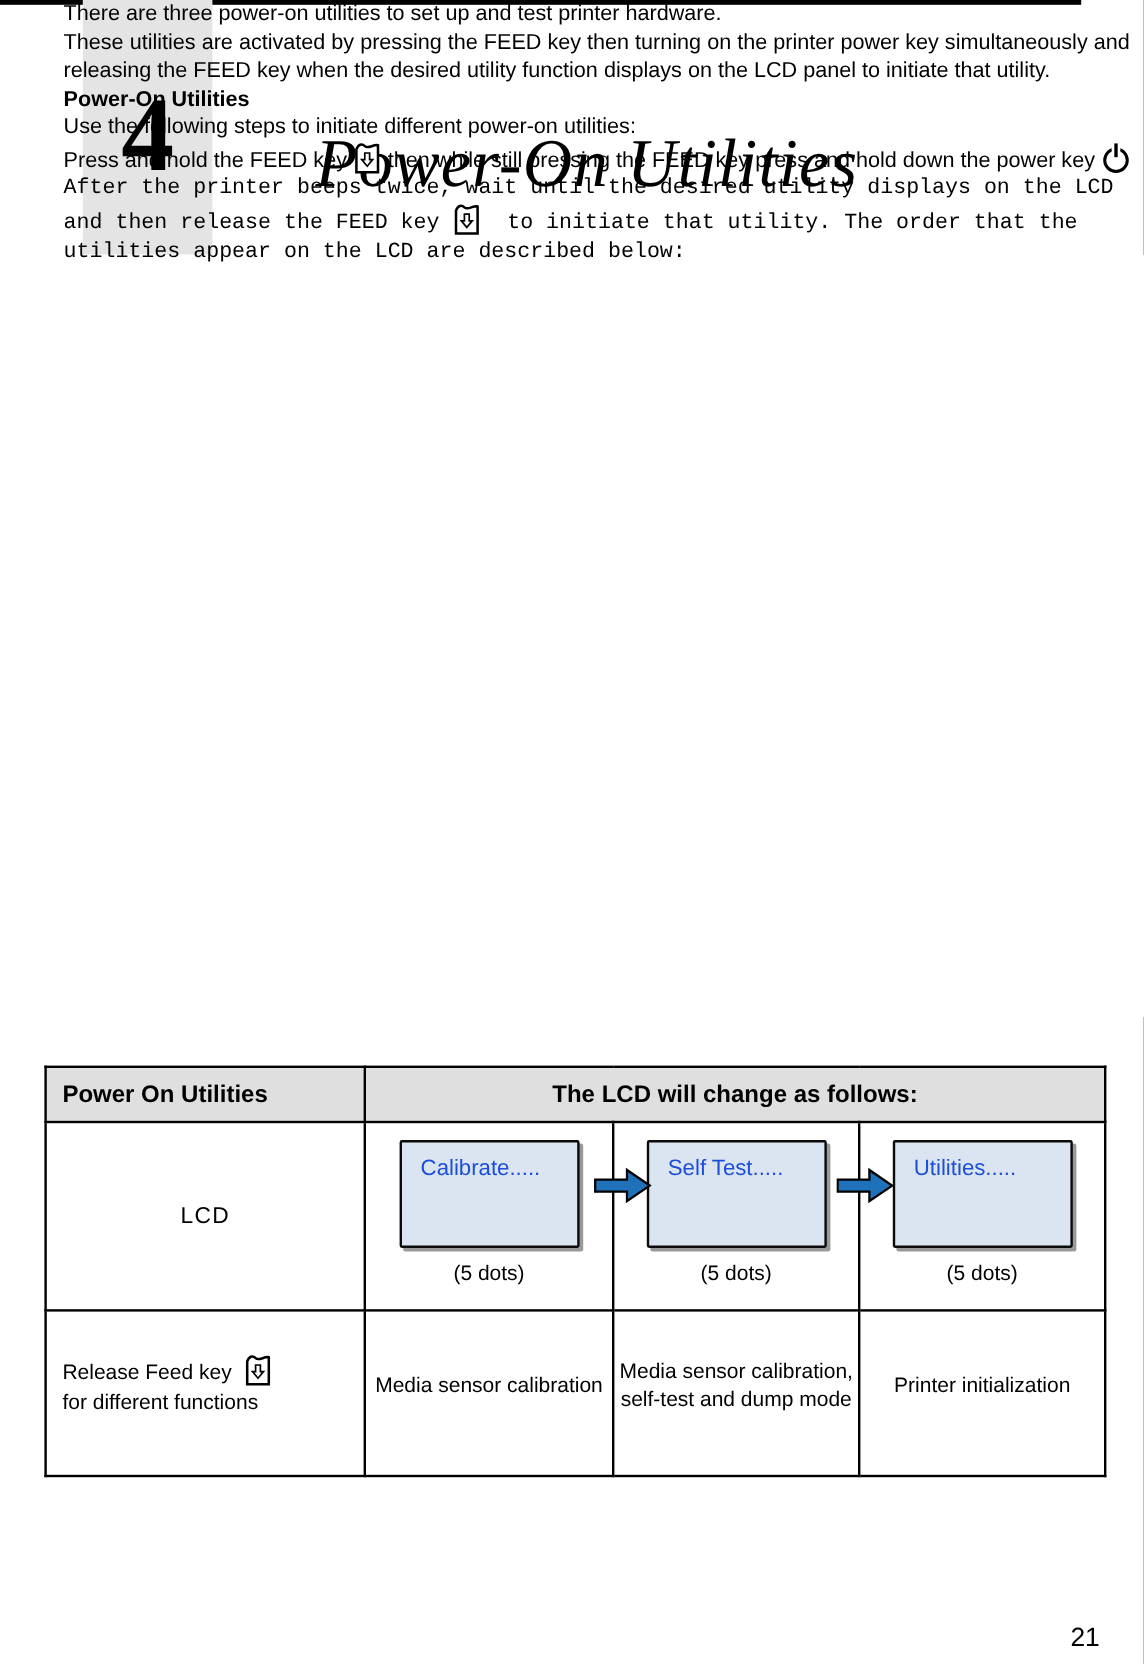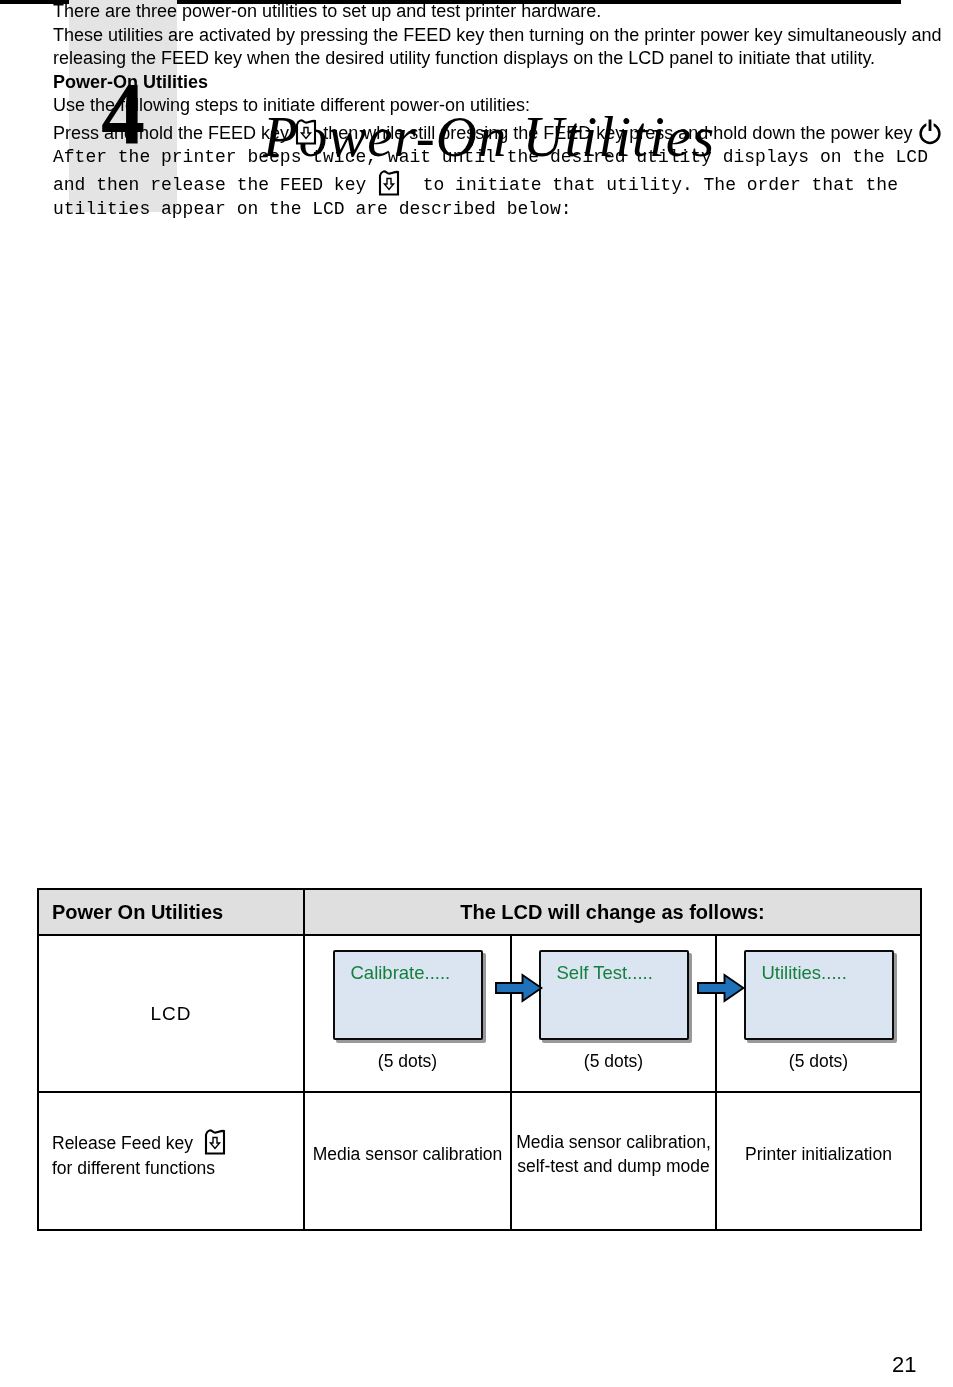--- a/index.html
+++ b/index.html
@@ -44,21 +44,21 @@
   .th.c1{text-align:left;padding-left:13px;}
   .th.chead{text-align:center;}
   .r1 td{height:140px;}
   .lcd-label{text-align:center;vertical-align:middle;font-size:19px;letter-spacing:1px;}
   .boxcell{vertical-align:top;padding-top:14px;text-align:center;}
   .lcdbox{
     width:150px;height:90px;margin:0 auto;background:#dbe5f1;
     border:2.6px solid #0a0a0a;border-radius:2px;
     box-shadow:3px 3px 0 rgba(0,0,0,0.40);
     box-sizing:border-box;text-align:left;padding:10px 20px 0 16px;
-    font-size:18.5px;color:#15803d;
+    font-size:18.5px;color:#1d4ed8;
   }
   .caption{margin-top:11px;font-size:17.5px;text-align:center;}
   .r2 td{height:122px;font-size:17.5px;line-height:24px;vertical-align:middle;
          text-align:center;padding:0 3px 14px 3px;}
   .r2 td.release-cell{text-align:left;padding-left:13px;}
   .arrow{position:absolute;}
 </style>
 </head>
 <body>
 

